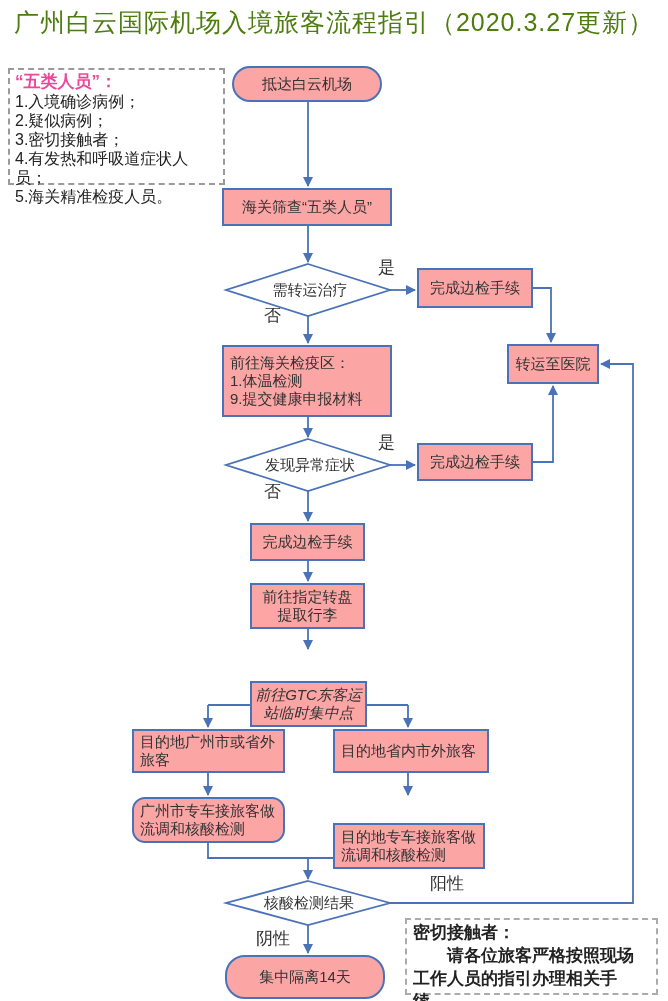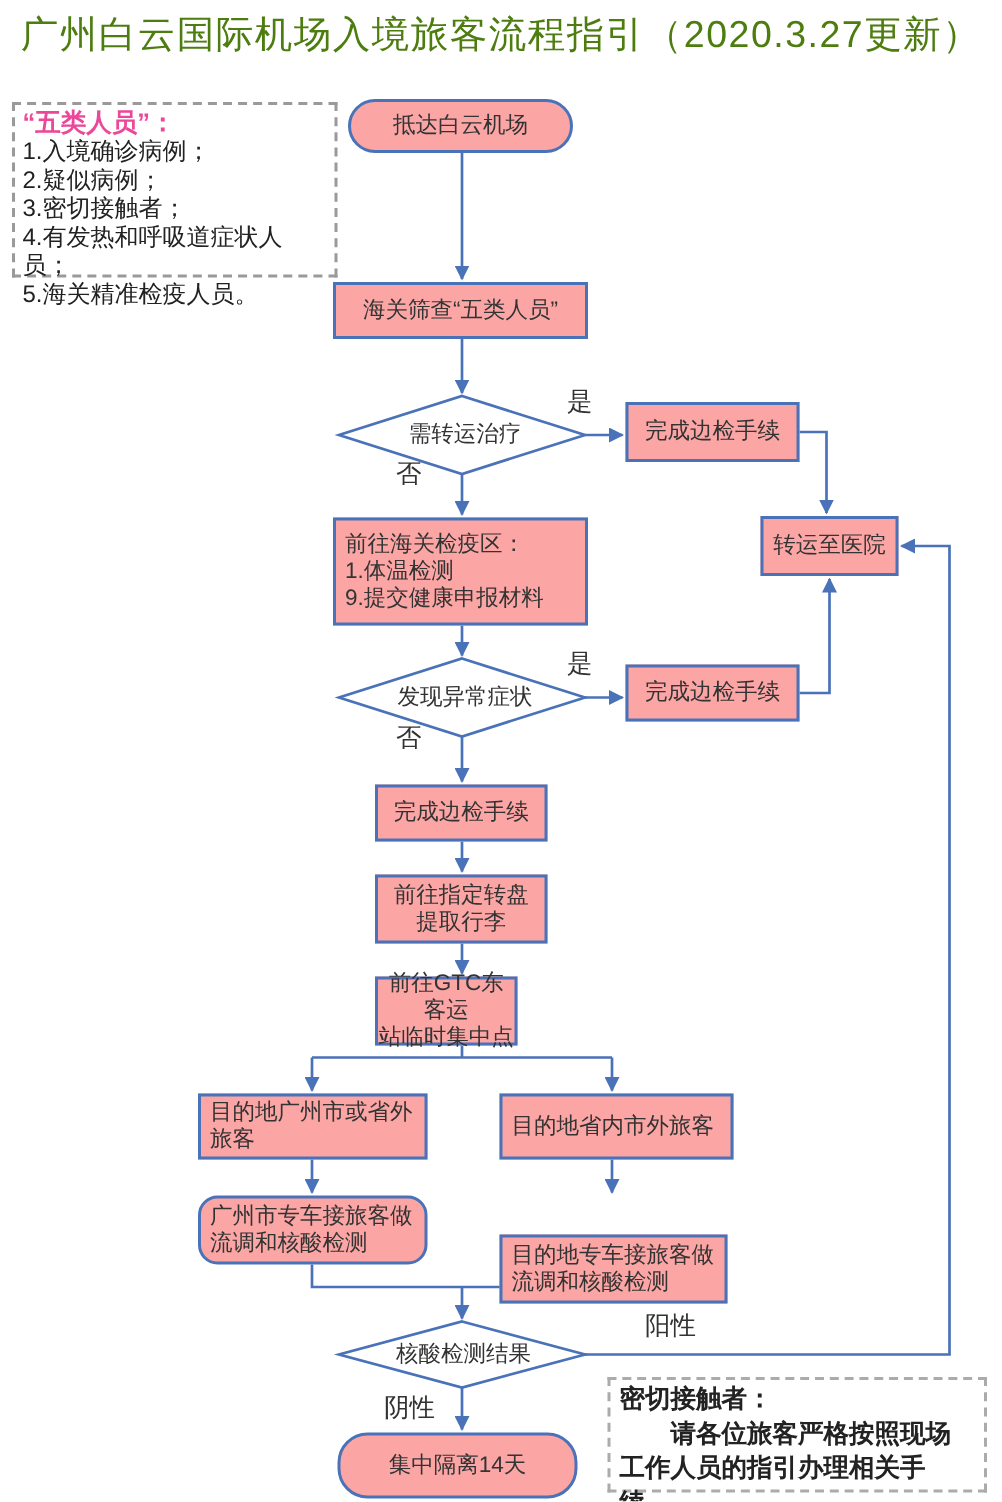--- a/index.html
+++ b/index.html
@@ -104,21 +104,21 @@
 
   <div class="node plain" style="left:228px;top:439px;width:164px;height:52px;">发现异常症状</div>
 
   <div class="node" style="left:417px;top:443px;width:116px;height:38px;">完成边检手续</div>
 
   <div class="node" style="left:250px;top:523px;width:115px;height:38px;">完成边检手续</div>
 
   <div class="node prewrap" style="left:250px;top:583px;width:115px;height:46px;">前往指定转盘
 提取行李</div>
 
-  <div class="node prewrap" style="left:250px;top:651px;width:95px;height:46px;">前往GTC东客运
+  <div class="node prewrap" style="left:250px;top:681px;width:117px;height:46px;font-style:italic;">前往GTC东客运
 站临时集中点</div>
 
   <div class="node leftalign" style="left:132px;top:729px;width:153px;height:44px;">目的地广州市或省外旅客</div>
 
   <div class="node leftalign" style="left:333px;top:729px;width:156px;height:44px;">目的地省内市外旅客</div>
 
   <div class="node leftalign" style="left:132px;top:797px;width:153px;height:46px;border-radius:13px;">广州市专车接旅客做流调和核酸检测</div>
 
   <div class="node leftalign" style="left:333px;top:823px;width:152px;height:46px;">目的地专车接旅客做流调和核酸检测</div>
 

